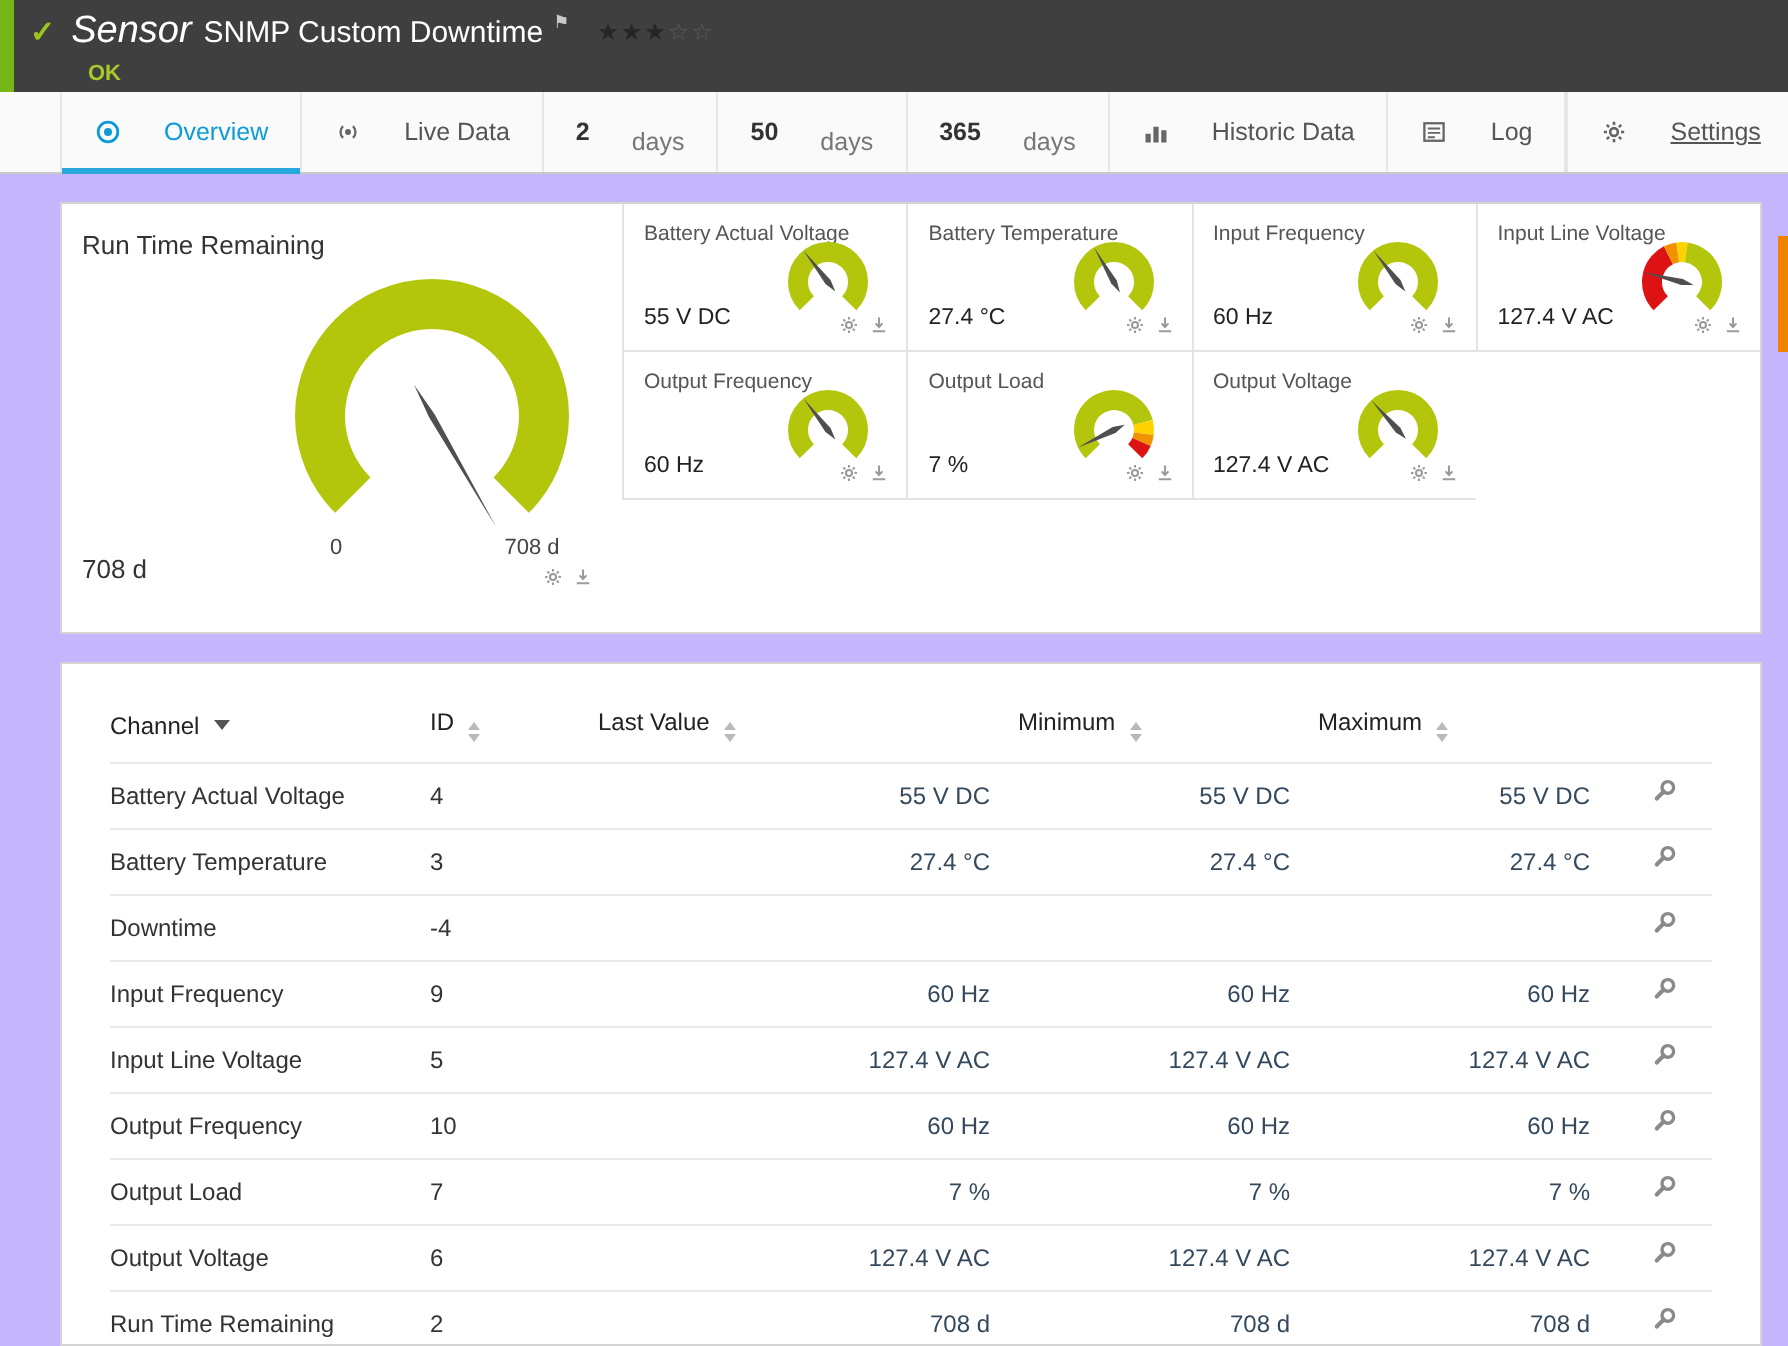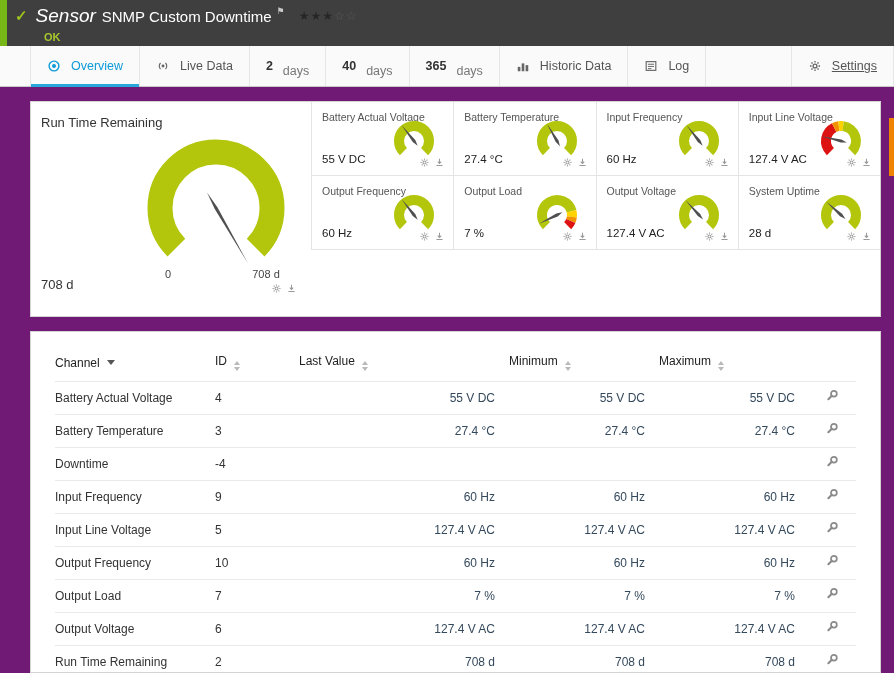--- a/index.html
+++ b/index.html
@@ -21,33 +21,33 @@
   .sensor-type { font-style: italic; font-size: 19px; margin-right: 6px; }
   .sensor-name { font-size: 15px; }
   .flag { font-size: 9px; color: #c9c9c9; margin-left: 5px; align-self: flex-start; margin-top: 1px; cursor: pointer; }
   .stars { margin-left: 14px; font-size: 12px; letter-spacing: 1px; cursor: pointer; }
   .stars .on { color: #262626; }
   .stars .off { color: #5a5a5a; }
   .status-ok { color: #a6c92c; font-weight: bold; font-size: 11px; margin: 4px 0 0 29px; }
 
   
   .tabbar { height: 41px; background: #fafafa; border-bottom: 1px solid #c9c9c9; display: flex; align-items: stretch; padding-left: 30px; }
-  .tab { display: flex; align-items: center; gap: 10px; padding: 0 16px; font-size: 12.5px; color: #555; border-right: 1px solid #e6e6e6; cursor: pointer; position: relative; white-space: nowrap; }
+  .tab { display: flex; align-items: center; gap: 21px; padding: 0 16px; font-size: 12.5px; color: #555; border-right: 1px solid #e6e6e6; cursor: pointer; position: relative; white-space: nowrap; }
   .tab:first-of-type { border-left: 1px solid #e6e6e6; }
   .tab.active { color: #0d9bd7; }
   .tab.active::after { content: ""; position: absolute; left: 0; right: 0; bottom: -1px; height: 3px; background: #29a8dc; }
   .tab-ico { display: inline-flex; width: 14px; height: 14px; color: #666; }
   .tab.active .tab-ico { color: #0d9bd7; }
   .tab-ico svg { width: 100%; height: 100%; }
   .tab-num { font-weight: bold; color: #333; }
   .tab-sub { color: #777; margin-top: 10px; }
   .tab-settings { margin-left: auto; border-left: 1px solid #e6e6e6; text-decoration: underline; }
 
   
-  .content { background: #701a75; height: 586px; padding: 14px 13px 0 30px; display: flex; flex-direction: column; overflow: hidden; }
+  .content { background: #c4b5fd; height: 586px; padding: 14px 13px 0 30px; display: flex; flex-direction: column; overflow: hidden; }
   .panel { background: #fff; border: 1px solid #d4d4d4; }
 
   
   .gauge-panel { height: 216px; display: flex; margin-bottom: 14px; }
   .main-gauge-sec { width: 280px; flex-shrink: 0; position: relative; padding: 13px 0 0 10px; }
   .main-gauge-title { font-size: 13px; color: #333; }
   .main-gauge-svg { position: absolute; left: 100px; top: 20px; width: 170px; height: 170px; }
   .main-gauge-svg svg, .gauge-holder svg { width: 100%; height: 100%; display: block; }
   .gauge-min { position: absolute; left: 137px; bottom: 36px; transform: translateX(-50%); font-size: 11px; color: #444; }
   .gauge-max { position: absolute; left: 235px; bottom: 36px; transform: translateX(-50%); font-size: 11px; color: #444; }
@@ -120,21 +120,21 @@
           <circle cx="8" cy="8" r="1.7" fill="currentColor"></circle>
         </svg>
       </span>
     <span>Live Data</span>
   </div>
   <div class="tab">
     <span class="tab-num">2</span>
     <span class="tab-sub">days</span>
   </div>
   <div class="tab">
-    <span class="tab-num">40</span>
+    <span class="tab-num">50</span>
     <span class="tab-sub">days</span>
   </div>
   <div class="tab">
     <span class="tab-num">365</span>
     <span class="tab-sub">days</span>
   </div>
   <div class="tab">
     <span class="tab-ico">
         <svg viewBox="0 0 16 16" fill="currentColor">
           <rect x="2" y="9" width="3" height="5"></rect>
@@ -378,45 +378,20 @@
               </svg>
             </span>
       <span class="gico">
               <svg viewBox="0 0 16 16" stroke="currentColor" fill="none">
                 <path d="M8 2.5 V9 M5.5 6.8 L8 9.4 L10.5 6.8 M3.5 12.5 H12.5" stroke-width="1.5"></path>
               </svg>
             </span>
     </div>
   </div>
 
-  <div class="gcell">
-    <div class="glabel">System Uptime</div>
-    <div class="gauge-holder gauge-sm">
-            <svg viewBox="0 0 50 50">
-              <path d="M 14.393398282201787 36.60660171779821 A 15 15 0 1 1 35.60660171779821 36.60660171779821" fill="none" stroke="#b3c60b" stroke-width="10"></path>
-              <polygon points="10.137103490452116,12.617387872822835 23.929391029825826,27.18903172076383 29.458868952864364,30.014783638153148 26.070608970174174,24.81096827923617" fill="#4f4f4f"></polygon>
-            </svg>
-          </div>
-    <div class="gvalue">28 d</div>
-    <div class="gicons cell-gicons">
-      <span class="gico">
-              <svg viewBox="0 0 16 16">
-                <g stroke="currentColor" stroke-width="1.5" fill="none">
-                  <circle cx="8" cy="8" r="2.2"></circle>
-                  <path d="M8 2.2 V4 M8 12 V13.8 M2.2 8 H4 M12 8 H13.8 M3.9 3.9 L5.2 5.2 M10.8 10.8 L12.1 12.1 M12.1 3.9 L10.8 5.2 M5.2 10.8 L3.9 12.1"></path>
-                </g>
-              </svg>
-            </span>
-      <span class="gico">
-              <svg viewBox="0 0 16 16" stroke="currentColor" fill="none">
-                <path d="M8 2.5 V9 M5.5 6.8 L8 9.4 L10.5 6.8 M3.5 12.5 H12.5" stroke-width="1.5"></path>
-              </svg>
-            </span>
-    </div>
-  </div>
 </div>
   </div>
 
   <div class="panel table-panel">
     <table>
       <colgroup>
         <col style="width:160px">
           <col style="width:84px">
           <col style="width:210px">
         <col style="width:150px">

